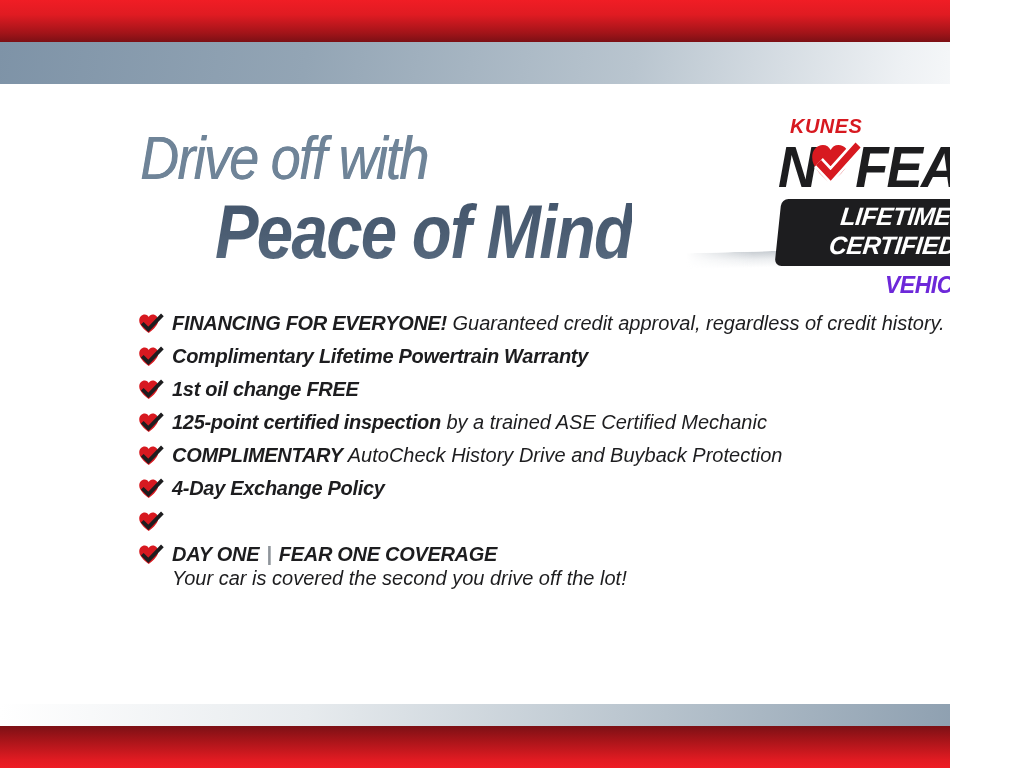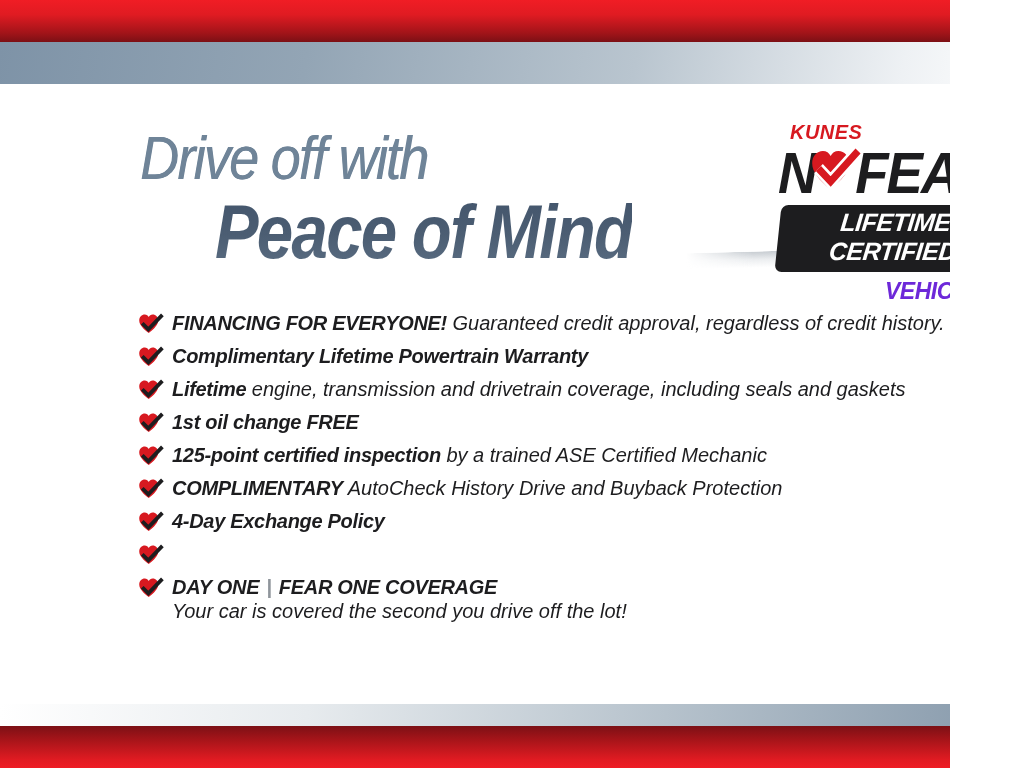--- a/index.html
+++ b/index.html
@@ -26,21 +26,21 @@
   .h-light{position:absolute;left:140px;top:122px;font-style:italic;font-size:62px;
     color:#6f8498;letter-spacing:-2px;white-space:nowrap;
     transform:scaleX(.87);transform-origin:left top;text-shadow:.6px 0 #6f8498;}
   .h-dark{position:absolute;left:215px;top:188px;font-style:italic;font-weight:bold;
     font-size:76px;letter-spacing:-2px;white-space:nowrap;
     transform:scaleX(.86);transform-origin:left top;
     background:linear-gradient(180deg,#41536a 0%,#4c5e73 55%,#5d7085 100%);
     -webkit-background-clip:text;background-clip:text;color:transparent;}
 
   
-  .logo{position:absolute;left:778px;top:120px;width:232px;}
+  .logo{position:absolute;left:778px;top:114px;width:232px;}
   .kunes{color:#d71920;font-weight:bold;font-style:italic;font-size:21px;
     letter-spacing:.5px;margin-left:12px;transform:scaleX(.95);transform-origin:left;}
   .nofear{display:flex;align-items:center;color:#1d1d1f;font-weight:bold;font-style:italic;
     font-size:58px;line-height:1;letter-spacing:-2px;margin-top:0;
     transform:scaleX(.94);transform-origin:left;}
   .logo-heart{width:62px;height:52px;margin:-6px -7px 0 -5px;position:relative;z-index:2;}
   .lifetime-box{margin-top:3px;background:#1d1d1f;color:#fff;font-weight:bold;font-style:italic;
     font-size:25px;text-align:center;padding:3px 0 6px;border-radius:7px;
     letter-spacing:-.5px;transform:skewX(-6deg);}
   .vehicles{color:#6d28d9;font-weight:bold;font-style:italic;font-size:23px;
@@ -103,26 +103,20 @@
       <div><span class="b">FINANCING FOR EVERYONE!</span><span> Guaranteed credit approval, regardless of credit history.</span></div>
     </div>
 
     <div class="row">
       <svg class="hc-icon">
           <use href="#hc"></use>
         </svg>
       <div><span class="b">Complimentary Lifetime Powertrain Warranty</span><span></span></div>
     </div>
 
-    <div class="row">
-      <svg class="hc-icon">
-          <use href="#hc"></use>
-        </svg>
-      <div><span class="b">Lifetime</span><span> engine, transmission and drivetrain coverage, including seals and gaskets</span></div>
-    </div>
 
     <div class="row">
       <svg class="hc-icon">
           <use href="#hc"></use>
         </svg>
       <div><span class="b">1st oil change FREE</span><span></span></div>
     </div>
 
     <div class="row">
       <svg class="hc-icon">

